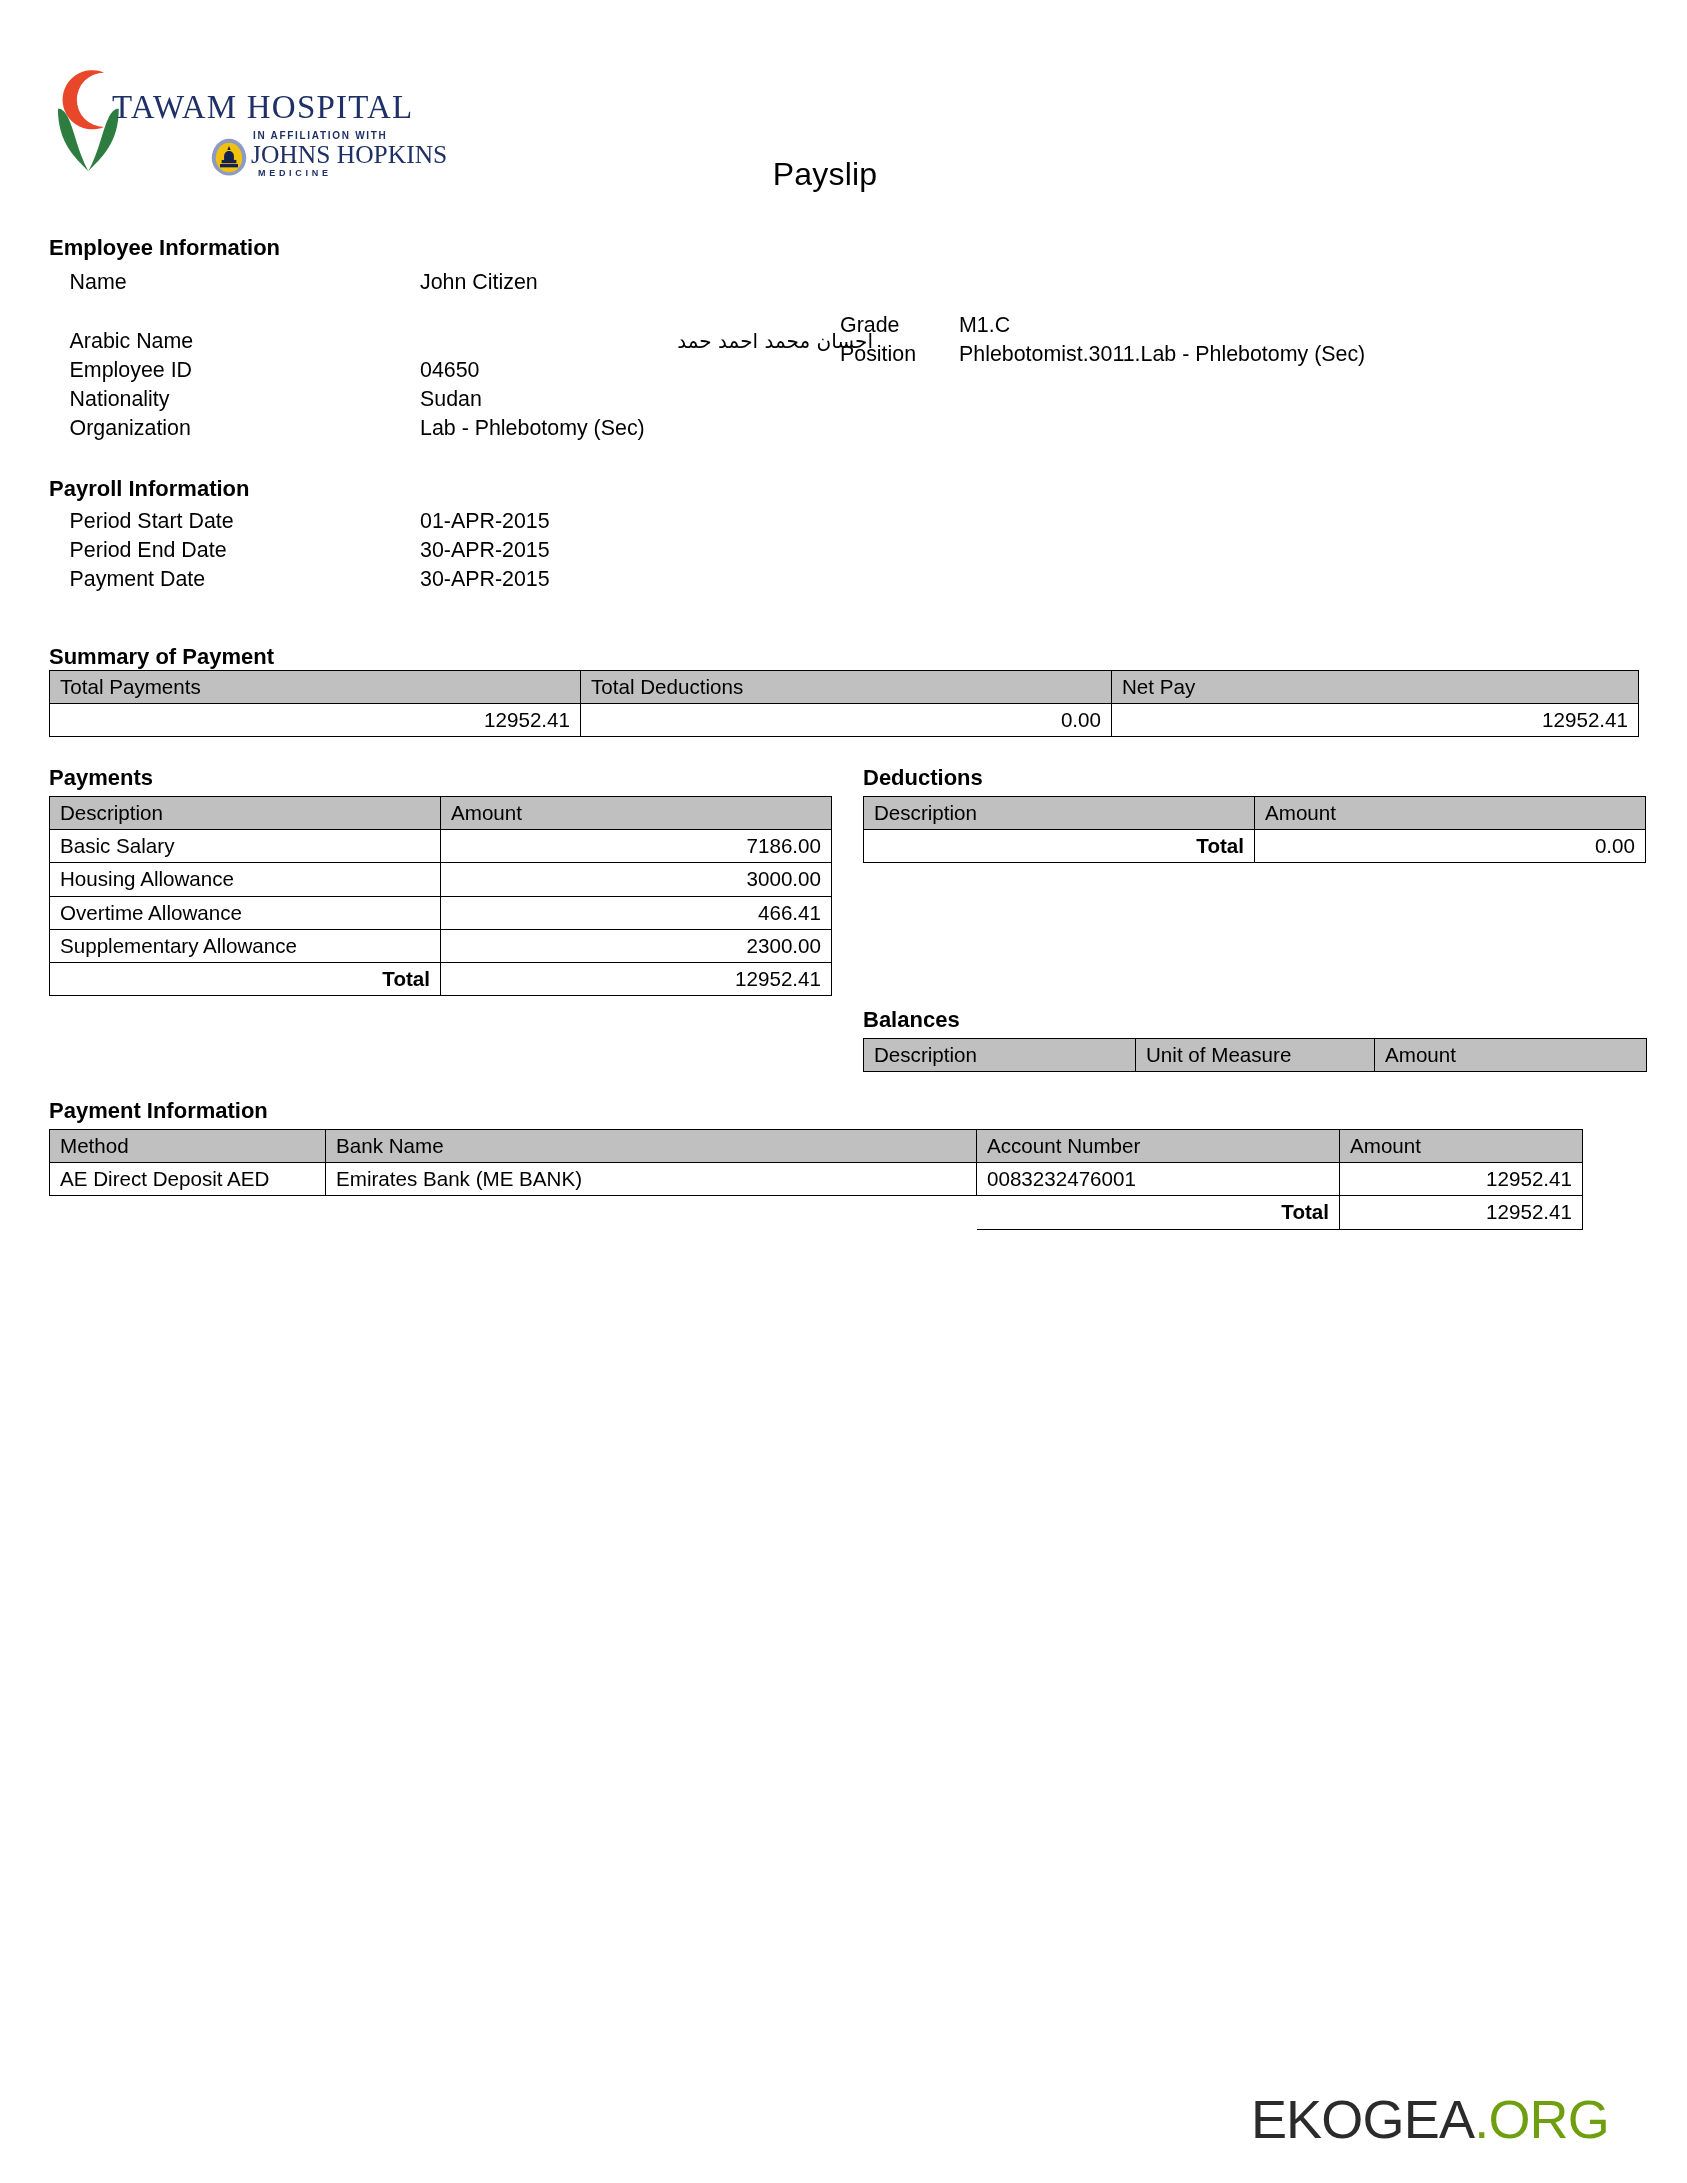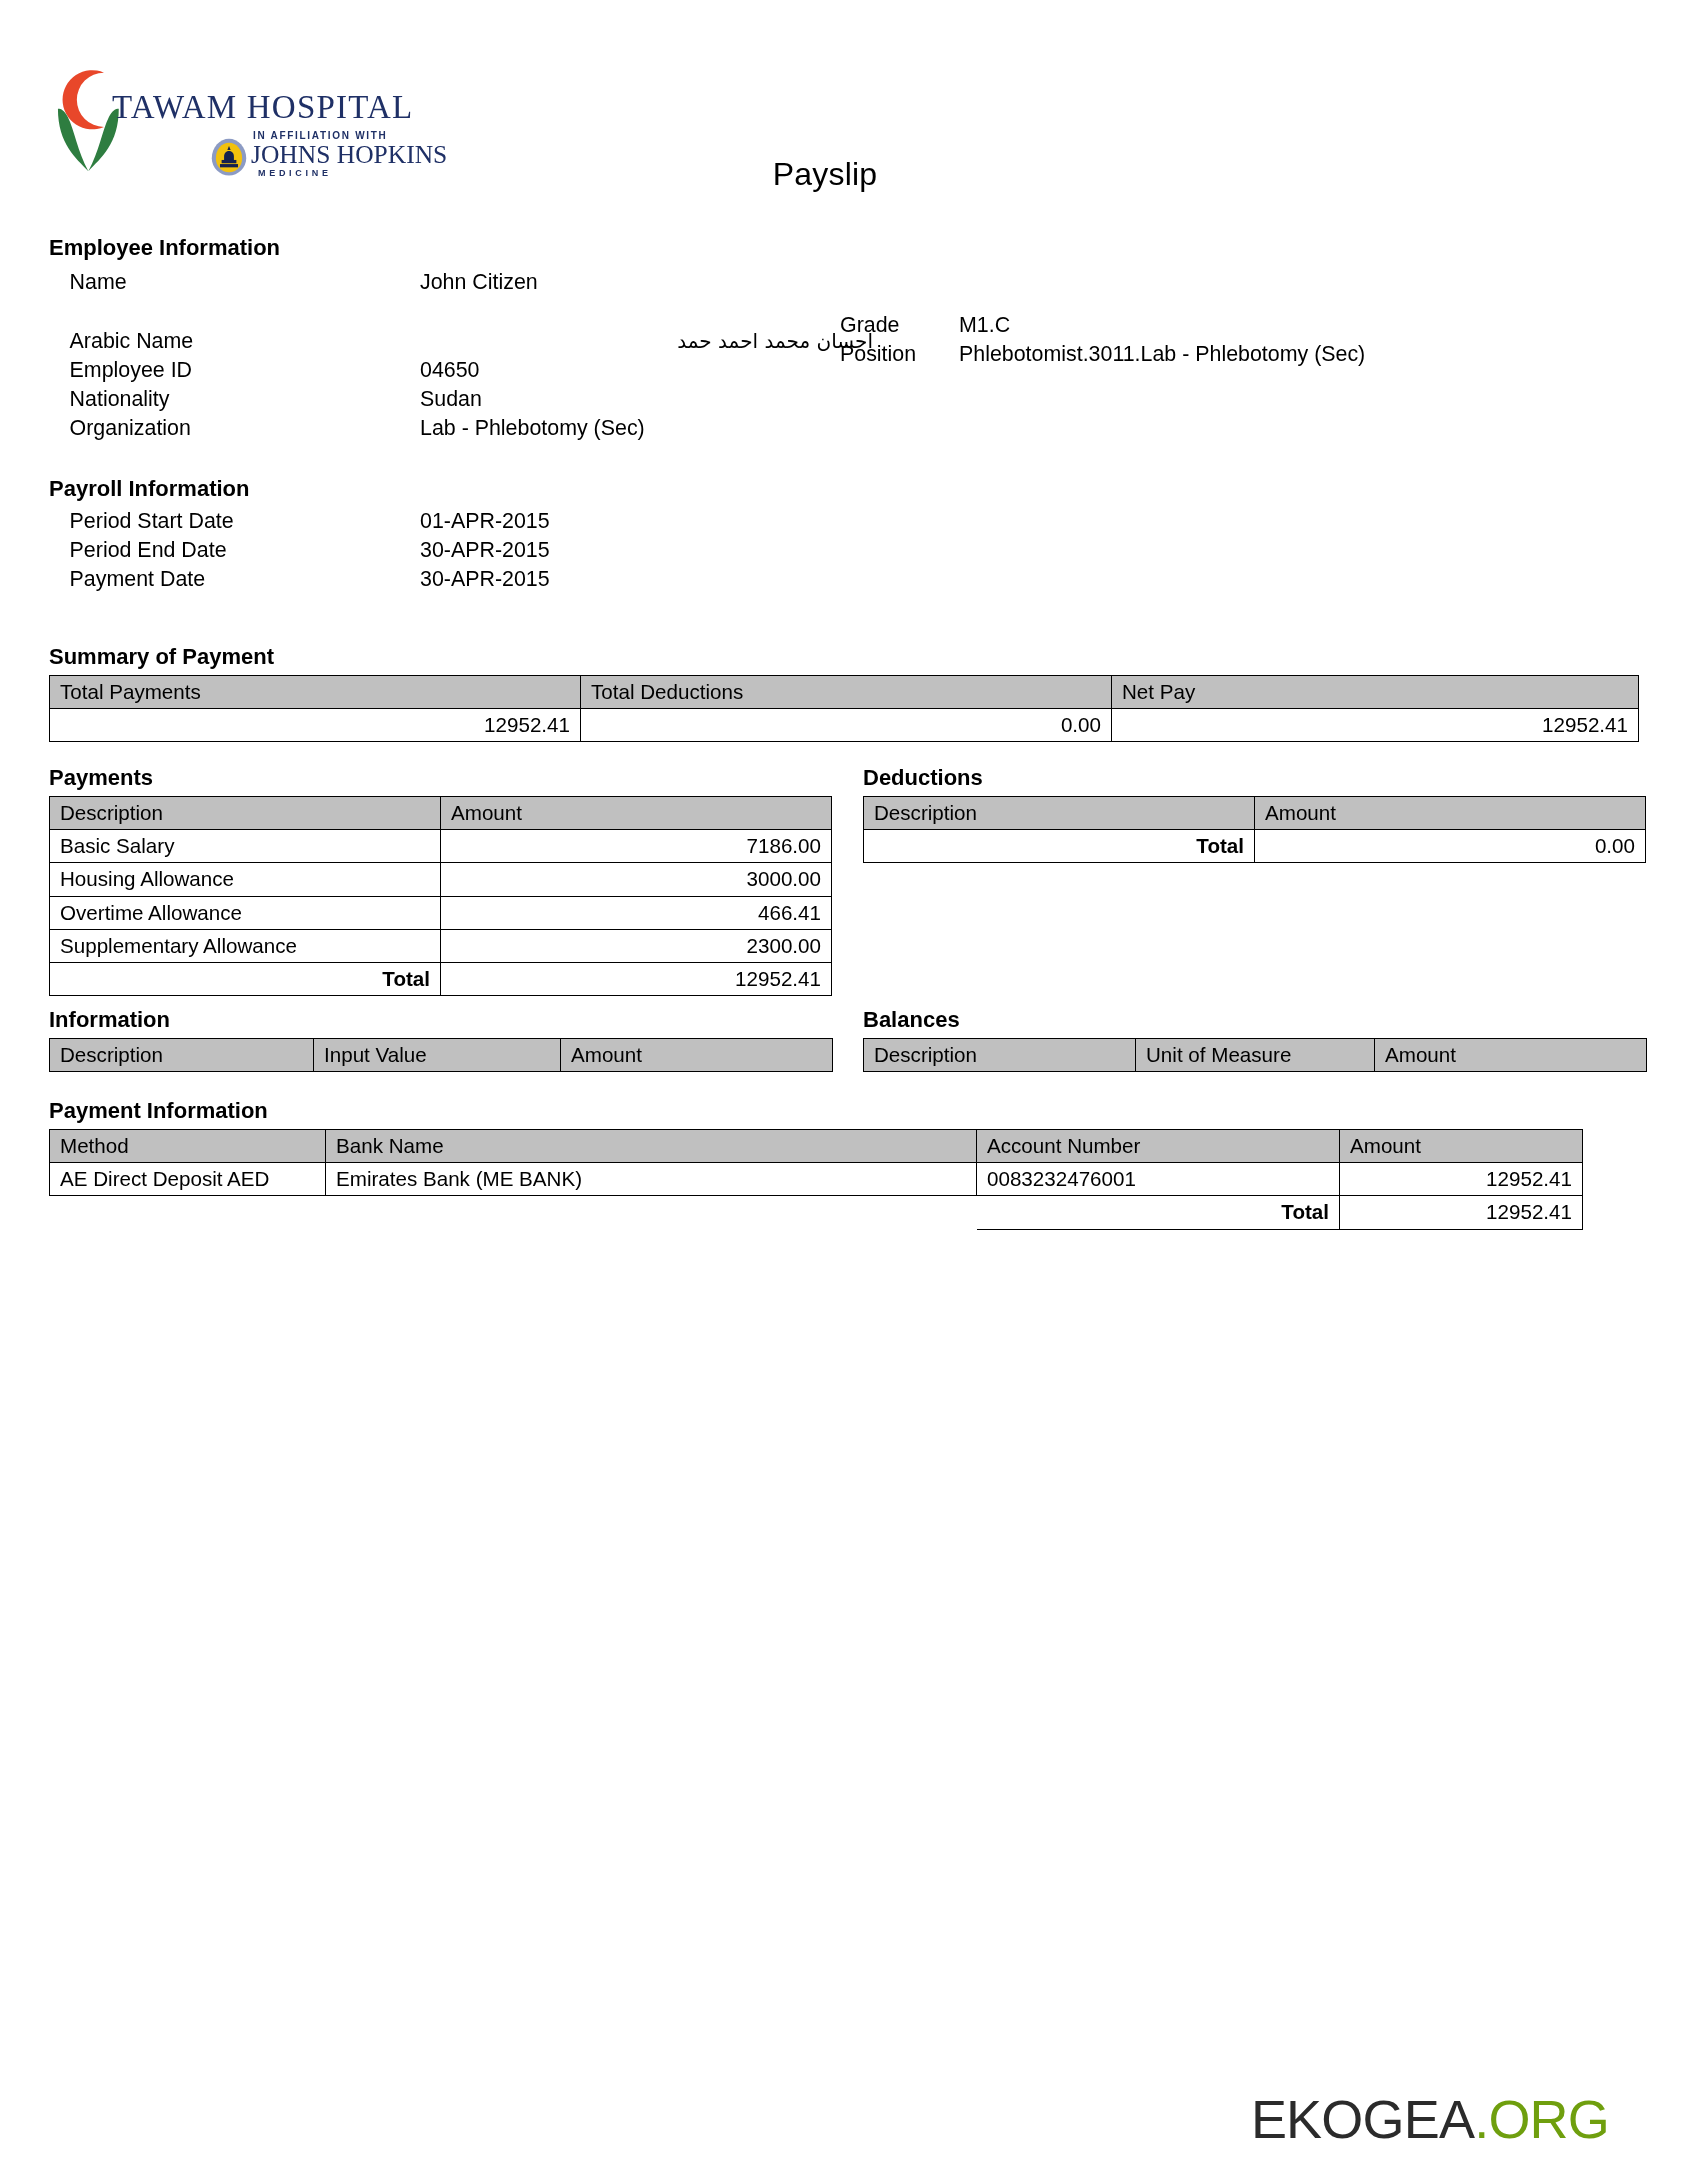--- a/index.html
+++ b/index.html
@@ -234,21 +234,21 @@
       </div>
       <div class="kv-row">
         <div class="kv-label">Payment Date</div>
         <div class="kv-value">30-APR-2015</div>
       </div>
     </div>
   </div>
 
   <div style="position:absolute; left:49px; top:644px; width:1590px;">
     <div class="section-head">Summary of Payment</div>
-    <table style="width:1590px; margin-top:5px;border-radius:20px;">
+    <table style="width:1590px; border-radius:20px;">
       <thead>
         <tr>
           <td style="width:531px;">Total Payments</td>
           <td style="width:531px;">Total Deductions</td>
           <td style="width:527px;">Net Pay</td>
         </tr>
       </thead>
       <tbody>
         <tr>
           <td class="num">12952.41</td>
@@ -304,32 +304,20 @@
       </thead>
       <tbody>
         <tr>
           <td class="totlbl">Total</td>
           <td class="num">0.00</td>
         </tr>
       </tbody>
     </table>
   </div>
 
-  <div class="left-col" style="top:1007px;">
-    <div class="section-head">Information</div>
-    <table style="width:783px; margin-top:5px;">
-      <thead>
-        <tr>
-          <td style="width:264px;">Description</td>
-          <td style="width:247px;">Input Value</td>
-          <td style="width:272px;">Amount</td>
-        </tr>
-      </thead>
-    </table>
-  </div>
 
   <div class="right-col" style="top:1007px;">
     <div class="section-head">Balances</div>
     <table style="width:783px; margin-top:5px;">
       <thead>
         <tr>
           <td style="width:272px;">Description</td>
           <td style="width:239px;">Unit of Measure</td>
           <td style="width:272px;">Amount</td>
         </tr>

